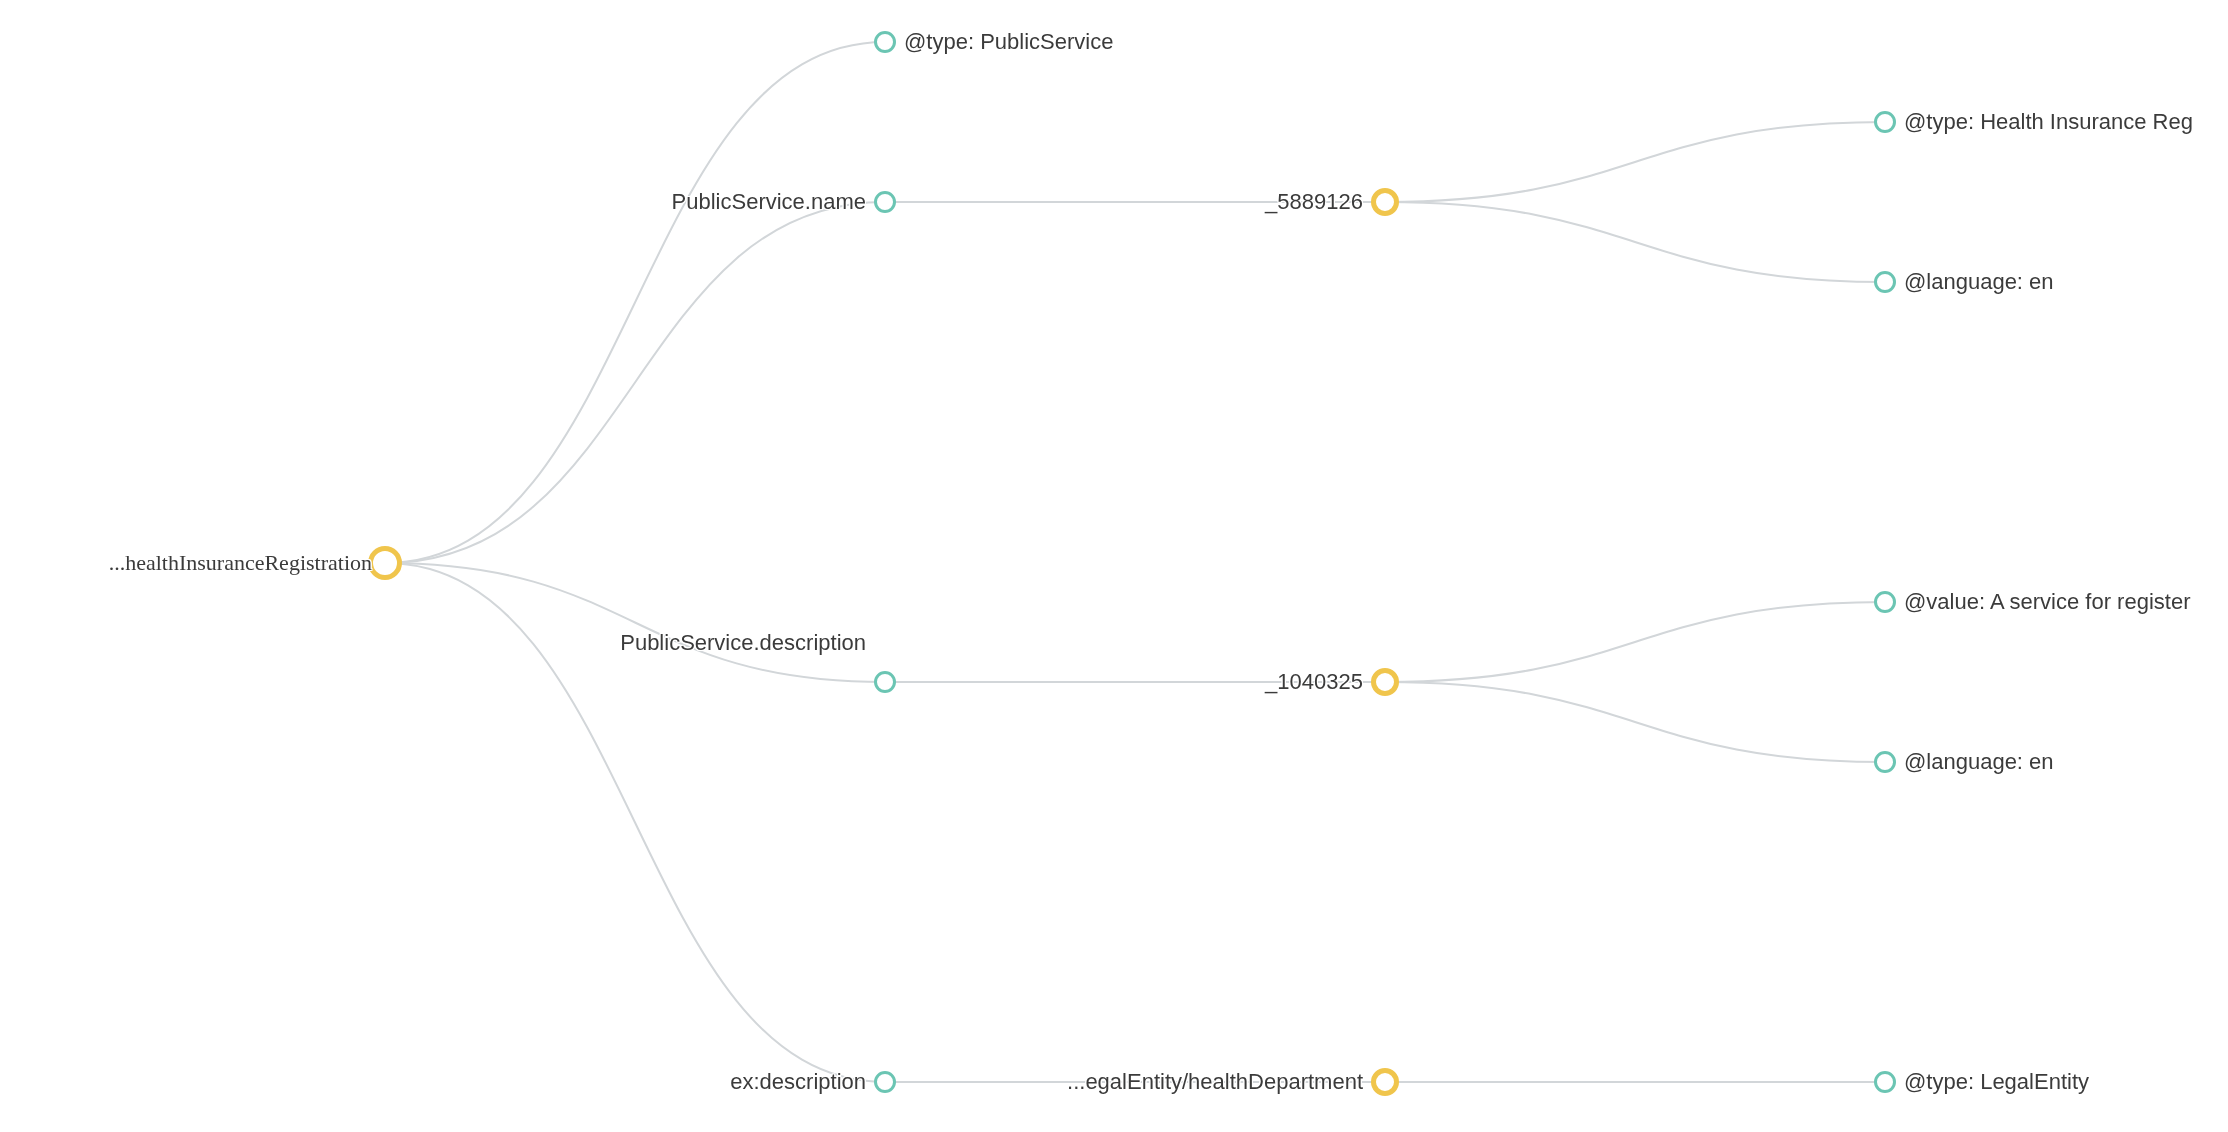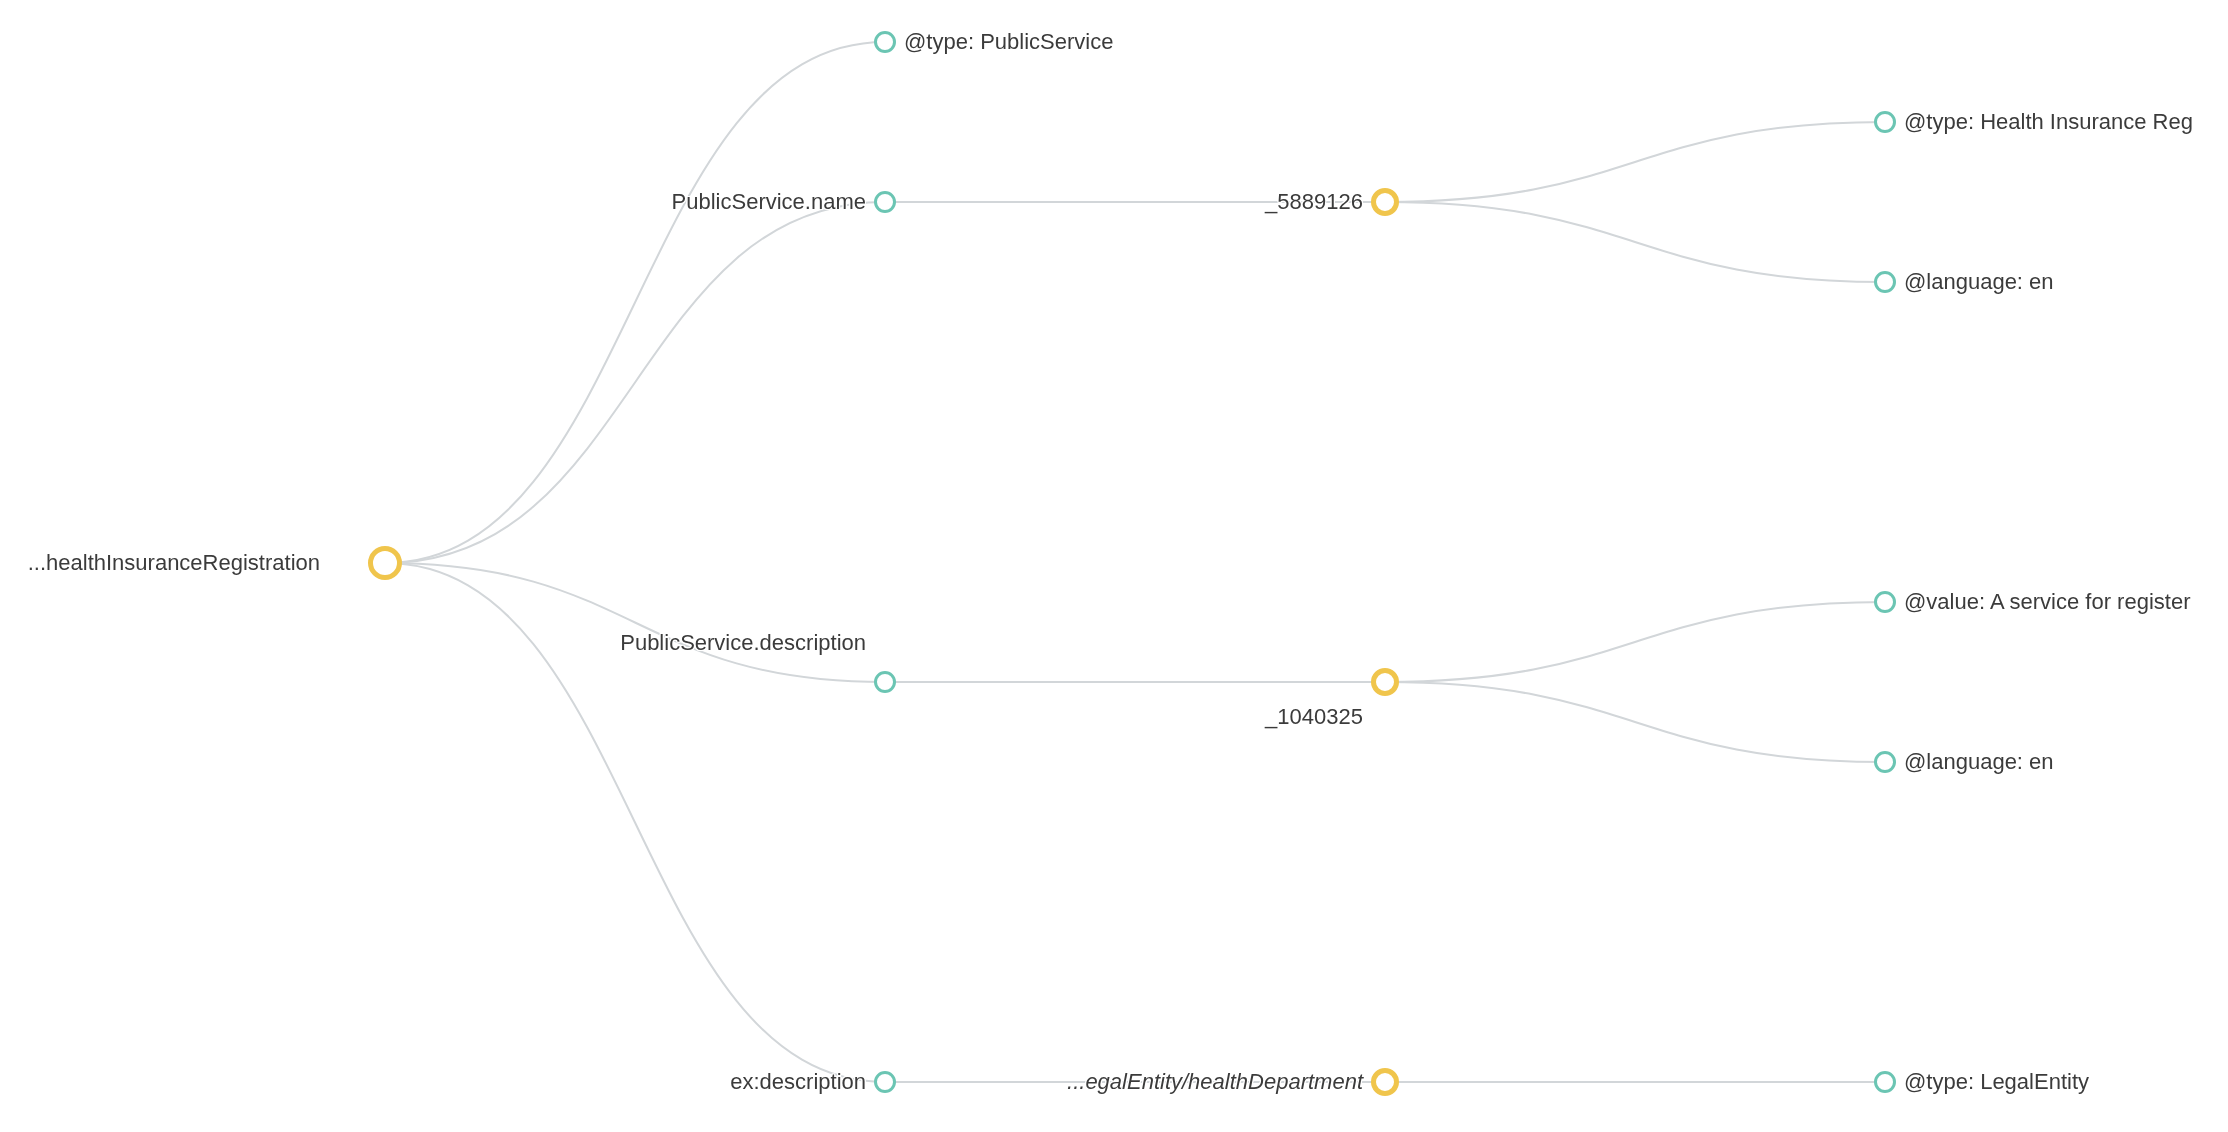--- a/index.html
+++ b/index.html
@@ -66,39 +66,39 @@
       <path d="M 1385 202 C 1635 202, 1635 122, 1885 122" class="tree-link"></path>
       <path d="M 1385 202 C 1635 202, 1635 282, 1885 282" class="tree-link"></path>
       <path d="M 885 682 C 1135 682, 1135 682, 1385 682" class="tree-link"></path>
       <path d="M 1385 682 C 1635 682, 1635 602, 1885 602" class="tree-link"></path>
       <path d="M 1385 682 C 1635 682, 1635 762, 1885 762" class="tree-link"></path>
       <path d="M 885 1082 C 1135 1082, 1135 1082, 1385 1082" class="tree-link"></path>
       <path d="M 1385 1082 C 1635 1082, 1635 1082, 1885 1082" class="tree-link"></path>
     </svg>
   <div id="nodes-layer">
       <div class="node-circle entity" style="left: 368px; top: 546px; width: 34px; height: 34px;"></div>
-      <div class="node-label side-left" style="top: 548px; right: 1908px;">...healthInsuranceRegistration</div>
+      <div class="node-label side-left" style="top: 548px; right: 1856px; font-family: Liberation Serif, serif;">...healthInsuranceRegistration</div>
       <div class="node-circle property" style="left: 874px; top: 31px; width: 22px; height: 22px;"></div>
       <div class="node-label side-right" style="top: 27px; left: 904px;">@type: PublicService</div>
       <div class="node-circle property" style="left: 874px; top: 191px; width: 22px; height: 22px;"></div>
       <div class="node-label side-left" style="top: 187px; right: 1362px; margin-left: 35px;">PublicService.name</div>
       <div class="node-circle entity" style="left: 1371px; top: 188px; width: 28px; height: 28px;"></div>
       <div class="node-label side-left" style="top: 187px; right: 865px;">_5889126</div>
       <div class="node-circle property" style="left: 1874px; top: 111px; width: 22px; height: 22px;"></div>
       <div class="node-label side-right" style="top: 107px; left: 1904px;">@type: Health Insurance Reg</div>
       <div class="node-circle property" style="left: 1874px; top: 271px; width: 22px; height: 22px;"></div>
       <div class="node-label side-right" style="top: 267px; left: 1904px;">@language: en</div>
       <div class="node-circle property" style="left: 874px; top: 671px; width: 22px; height: 22px;"></div>
       <div class="node-label side-left" style="top: 628px; right: 1362px;">PublicService.description</div>
       <div class="node-circle entity" style="left: 1371px; top: 668px; width: 28px; height: 28px;"></div>
-      <div class="node-label side-left" style="top: 702px; right: 865px; margin-left: 40px;">_1040325</div>
+      <div class="node-label side-left" style="top: 667px; right: 865px; margin-left: 40px;">_1040325</div>
       <div class="node-circle property" style="left: 1874px; top: 591px; width: 22px; height: 22px;"></div>
       <div class="node-label side-right" style="top: 587px; left: 1904px;">@value: A service for register</div>
       <div class="node-circle property" style="left: 1874px; top: 751px; width: 22px; height: 22px;"></div>
       <div class="node-label side-right" style="top: 747px; left: 1904px;">@language: en</div>
       <div class="node-circle property" style="left: 874px; top: 1071px; width: 22px; height: 22px;"></div>
       <div class="node-label side-left" style="top: 1067px; right: 1362px;">ex:description</div>
       <div class="node-circle entity" style="left: 1371px; top: 1068px; width: 28px; height: 28px;"></div>
-      <div class="node-label side-left" style="top: 1067px; right: 865px; font-style: italic;">...egalEntity/healthDepartment</div>
+      <div class="node-label side-left" style="top: 1067px; right: 865px;">...egalEntity/healthDepartment</div>
       <div class="node-circle property" style="left: 1874px; top: 1071px; width: 22px; height: 22px;"></div>
       <div class="node-label side-right" style="top: 1067px; left: 1904px;">@type: LegalEntity</div>
     </div>
 </div>
 
 </body></html>

